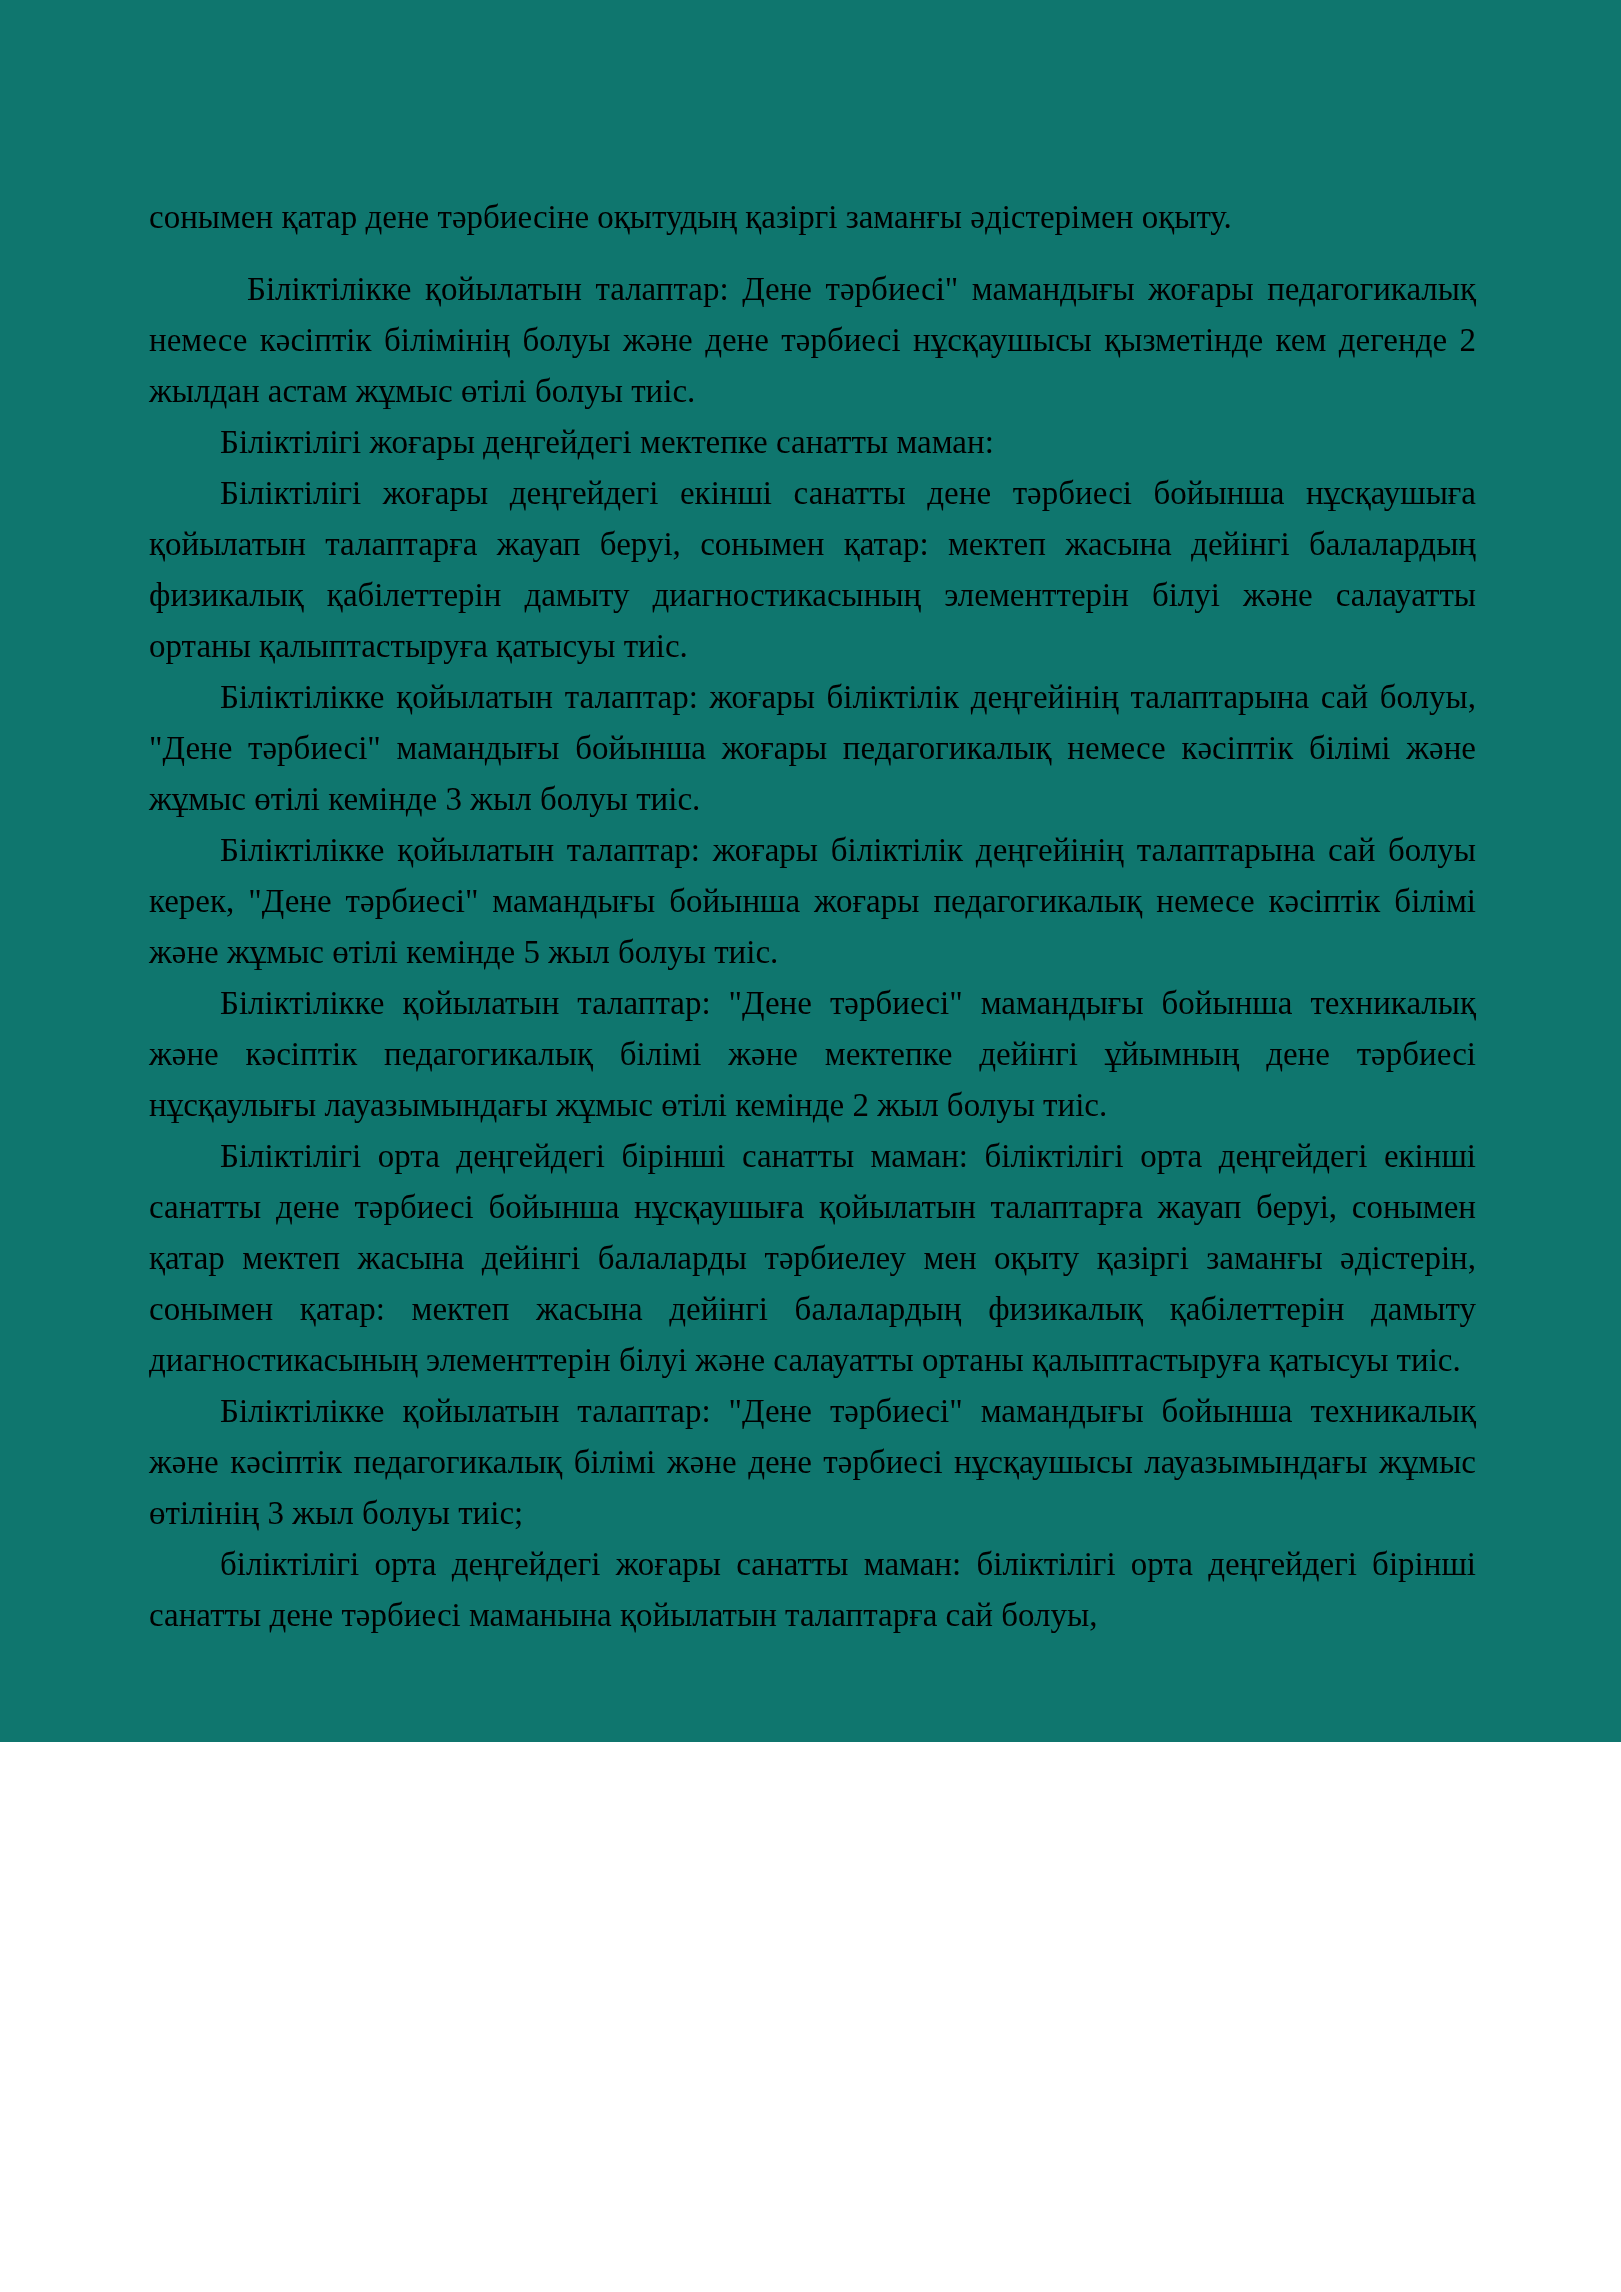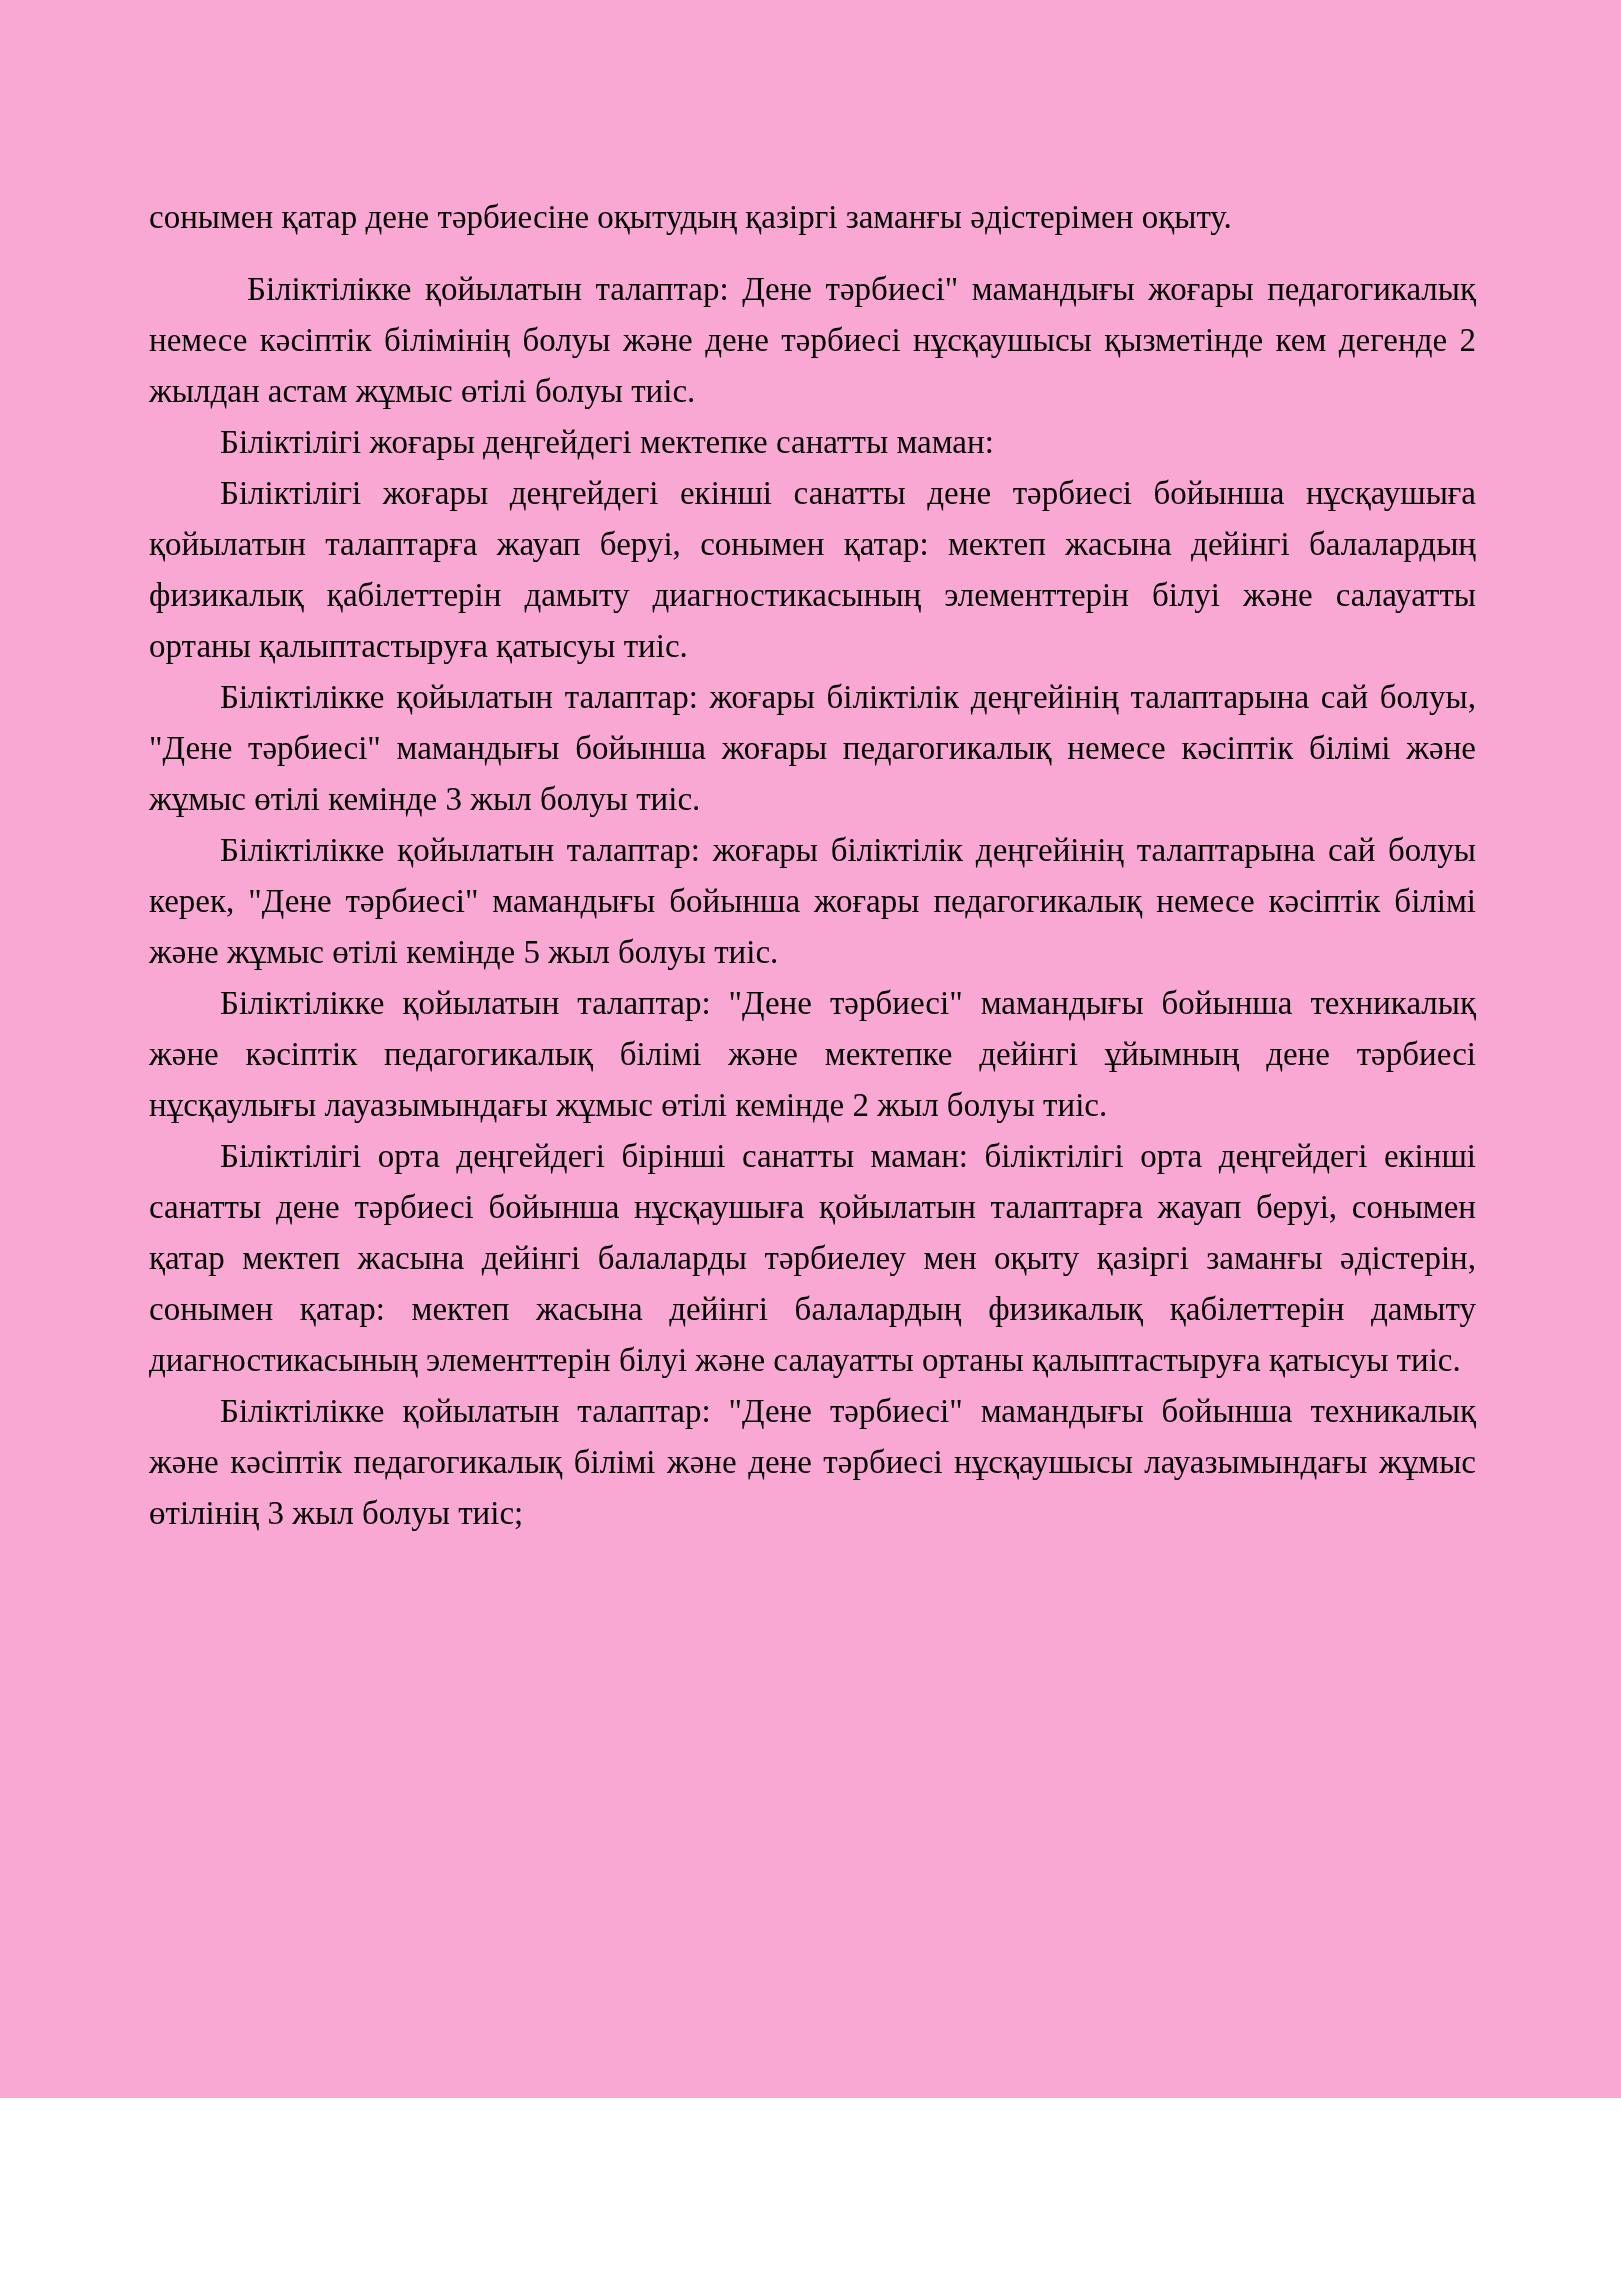--- a/index.html
+++ b/index.html
@@ -3,22 +3,22 @@
 <meta charset="utf-8">
 <style>
   html, body {
     margin: 0;
     padding: 0;
     background: #ffffff;
   }
   .page {
     position: relative;
     width: 1621px;
-    height: 2098px;
-    background: #f9a8d4;
+    height: 1742px;
+    background: #0f766e;
     overflow: hidden;
   }
   .text-block {
     position: absolute;
     left: 149px;
     top: 192px;
     width: 1327px;
     font-family: "Liberation Serif", "DejaVu Serif", serif;
     font-size: 33px;
     line-height: 51px;
@@ -40,15 +40,16 @@
   <div class="text-block">
     <p class="no-indent">сонымен қатар дене тәрбиесіне оқытудың қазіргі заманғы әдістерімен оқыту.</p>
     <p class="indent-lg">Біліктілікке қойылатын талаптар: Дене тәрбиесі" мамандығы жоғары педагогикалық немесе кәсіптік білімінің болуы және дене тәрбиесі нұсқаушысы қызметінде кем дегенде 2 жылдан астам жұмыс өтілі болуы тиіс.</p>
     <p>Біліктілігі жоғары деңгейдегі мектепке санатты маман:</p>
     <p>Біліктілігі жоғары деңгейдегі екінші санатты дене тәрбиесі бойынша нұсқаушыға қойылатын талаптарға жауап беруі, сонымен қатар: мектеп жасына дейінгі балалардың физикалық қабілеттерін дамыту диагностикасының элементтерін білуі және салауатты ортаны қалыптастыруға қатысуы тиіс.</p>
     <p>Біліктілікке қойылатын талаптар: жоғары біліктілік деңгейінің талаптарына сай болуы, "Дене тәрбиесі" мамандығы бойынша жоғары педагогикалық немесе кәсіптік білімі және жұмыс өтілі кемінде 3 жыл болуы тиіс.</p>
     <p>Біліктілікке қойылатын талаптар: жоғары біліктілік деңгейінің талаптарына сай болуы керек, "Дене тәрбиесі" мамандығы бойынша жоғары педагогикалық немесе кәсіптік білімі және жұмыс өтілі кемінде 5 жыл болуы тиіс.</p>
     <p>Біліктілікке қойылатын талаптар: "Дене тәрбиесі" мамандығы бойынша техникалық және кәсіптік педагогикалық білімі және мектепке дейінгі ұйымның дене тәрбиесі нұсқаулығы лауазымындағы жұмыс өтілі кемінде 2 жыл болуы тиіс.</p>
     <p>Біліктілігі орта деңгейдегі бірінші санатты маман: біліктілігі орта деңгейдегі екінші санатты дене тәрбиесі бойынша нұсқаушыға қойылатын талаптарға жауап беруі, сонымен қатар мектеп жасына дейінгі балаларды тәрбиелеу мен оқыту қазіргі заманғы әдістерін, сонымен қатар: мектеп жасына дейінгі балалардың физикалық қабілеттерін дамыту диагностикасының элементтерін білуі және салауатты ортаны қалыптастыруға қатысуы тиіс.</p>
     <p>Біліктілікке қойылатын талаптар: "Дене тәрбиесі" мамандығы бойынша техникалық және кәсіптік педагогикалық білімі және дене тәрбиесі нұсқаушысы лауазымындағы жұмыс өтілінің 3 жыл болуы тиіс;</p>
+    <p>біліктілігі орта деңгейдегі жоғары санатты маман: біліктілігі орта деңгейдегі бірінші санатты дене тәрбиесі маманына қойылатын талаптарға сай болуы,</p>
   </div>
 </div>
 
 
 </body></html>

